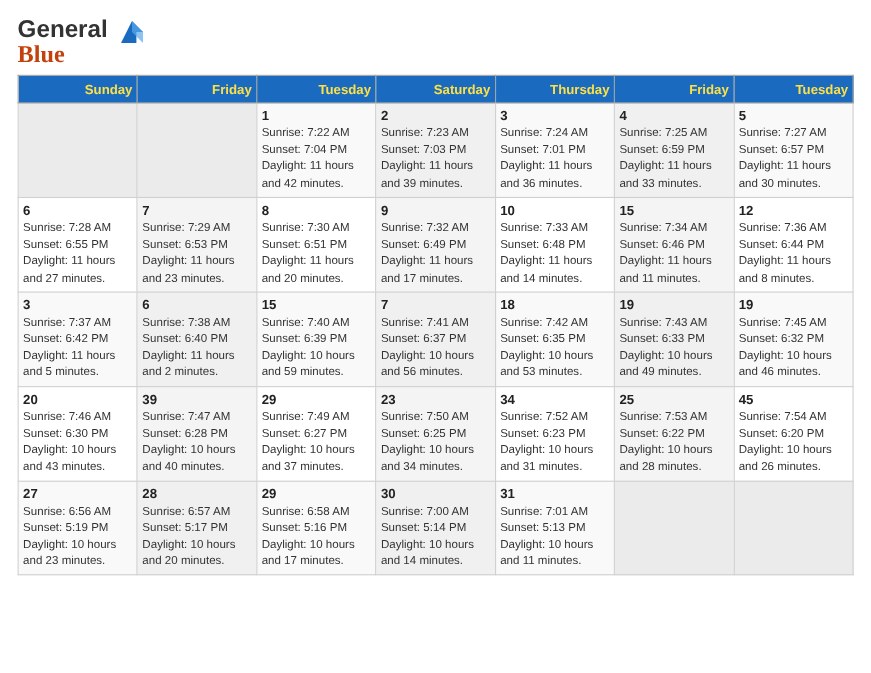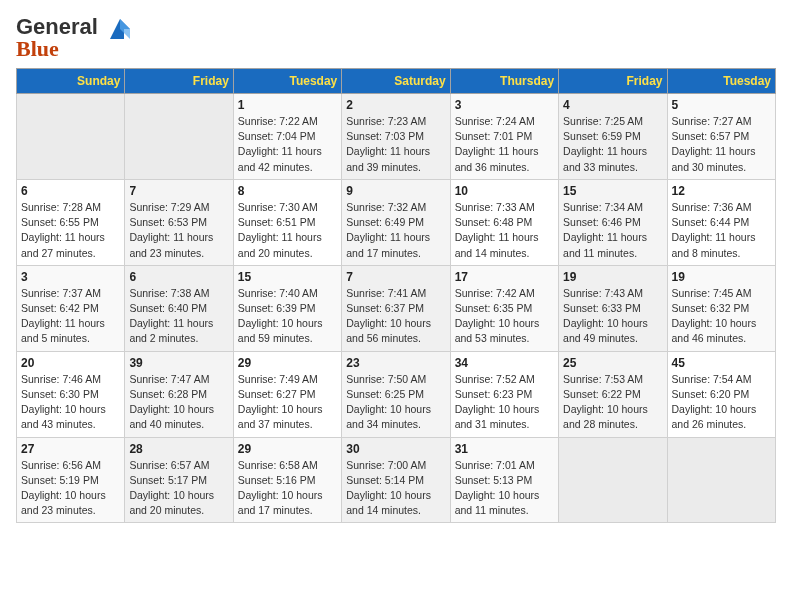--- a/index.html
+++ b/index.html
@@ -182,21 +182,21 @@
         </td>
         <td>
           <span class="day-num">15</span>
           <div class="day-info">Sunrise: 7:40 AM<br>Sunset: 6:39 PM<br>Daylight: 10 hours and 59 minutes.</div>
         </td>
         <td>
           <span class="day-num">7</span>
           <div class="day-info">Sunrise: 7:41 AM<br>Sunset: 6:37 PM<br>Daylight: 10 hours and 56 minutes.</div>
         </td>
         <td>
-          <span class="day-num">17</span>
+          <span class="day-num">18</span>
           <div class="day-info">Sunrise: 7:42 AM<br>Sunset: 6:35 PM<br>Daylight: 10 hours and 53 minutes.</div>
         </td>
         <td>
           <span class="day-num">19</span>
           <div class="day-info">Sunrise: 7:43 AM<br>Sunset: 6:33 PM<br>Daylight: 10 hours and 49 minutes.</div>
         </td>
         <td>
           <span class="day-num">19</span>
           <div class="day-info">Sunrise: 7:45 AM<br>Sunset: 6:32 PM<br>Daylight: 10 hours and 46 minutes.</div>
         </td>

